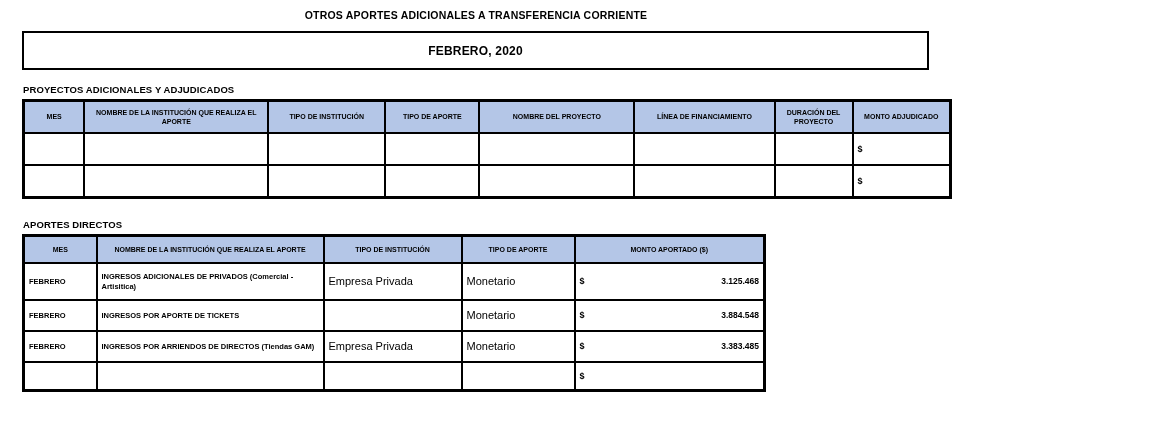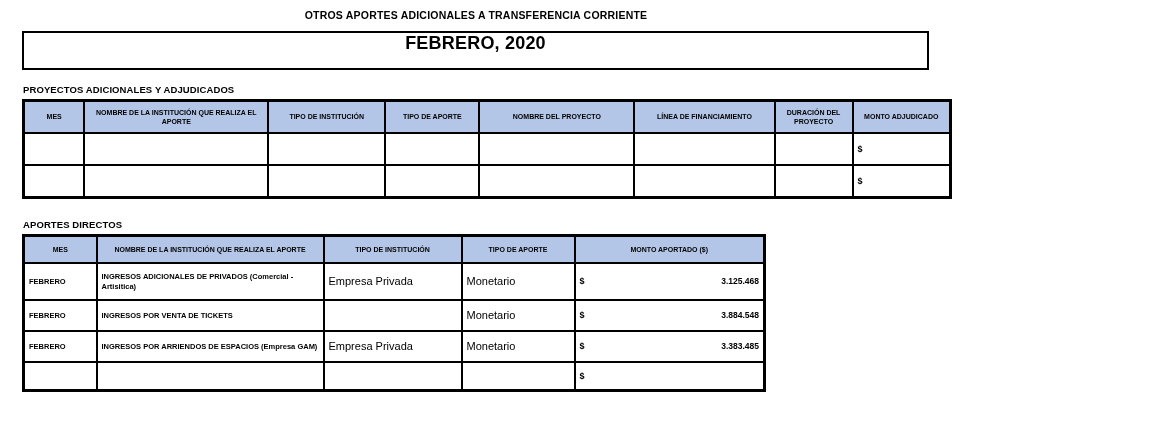--- a/index.html
+++ b/index.html
@@ -23,22 +23,23 @@
     padding-top: 9px;
     font-size: 10.5px;
     font-weight: bold;
     letter-spacing: 0.2px;
   }
   .period-box {
     margin: 10px 23px 12px 22px;
     border: 2.5px solid #000;
     height: 35px;
     display: flex;
+    align-items: center;
     justify-content: center;
-    font-size: 18px;
+    font-size: 12px;
     font-weight: bold;
     letter-spacing: 0.2px;
   }
   .section-label {
     margin: 14px 0 4px 23px;
     font-size: 9.5px;
     font-weight: bold;
     letter-spacing: 0.1px;
   }
   .section-label.second {
@@ -181,33 +182,33 @@
       <td>Monetario</td>
       <td>
         <div class="amount-wrap">
           <span class="cur">$</span>
           <span>3.125.468</span>
         </div>
       </td>
     </tr>
     <tr class="rn">
       <td class="cell-small-bold">FEBRERO</td>
-      <td class="cell-small-bold">INGRESOS POR VENTA DE TICKETS</td>
+      <td class="cell-small-bold">INGRESOS POR APORTE DE TICKETS</td>
       <td></td>
       <td>Monetario</td>
       <td>
         <div class="amount-wrap">
           <span class="cur">$</span>
           <span>3.884.548</span>
         </div>
       </td>
     </tr>
     <tr class="rn">
       <td class="cell-small-bold">FEBRERO</td>
-      <td class="cell-small-bold">INGRESOS POR ARRIENDOS DE ESPACIOS (Empresa GAM)</td>
+      <td class="cell-small-bold">INGRESOS POR ARRIENDOS DE DIRECTOS (Tiendas GAM)</td>
       <td>Empresa Privada</td>
       <td>Monetario</td>
       <td>
         <div class="amount-wrap">
           <span class="cur">$</span>
           <span>3.383.485</span>
         </div>
       </td>
     </tr>
     <tr class="rl">

